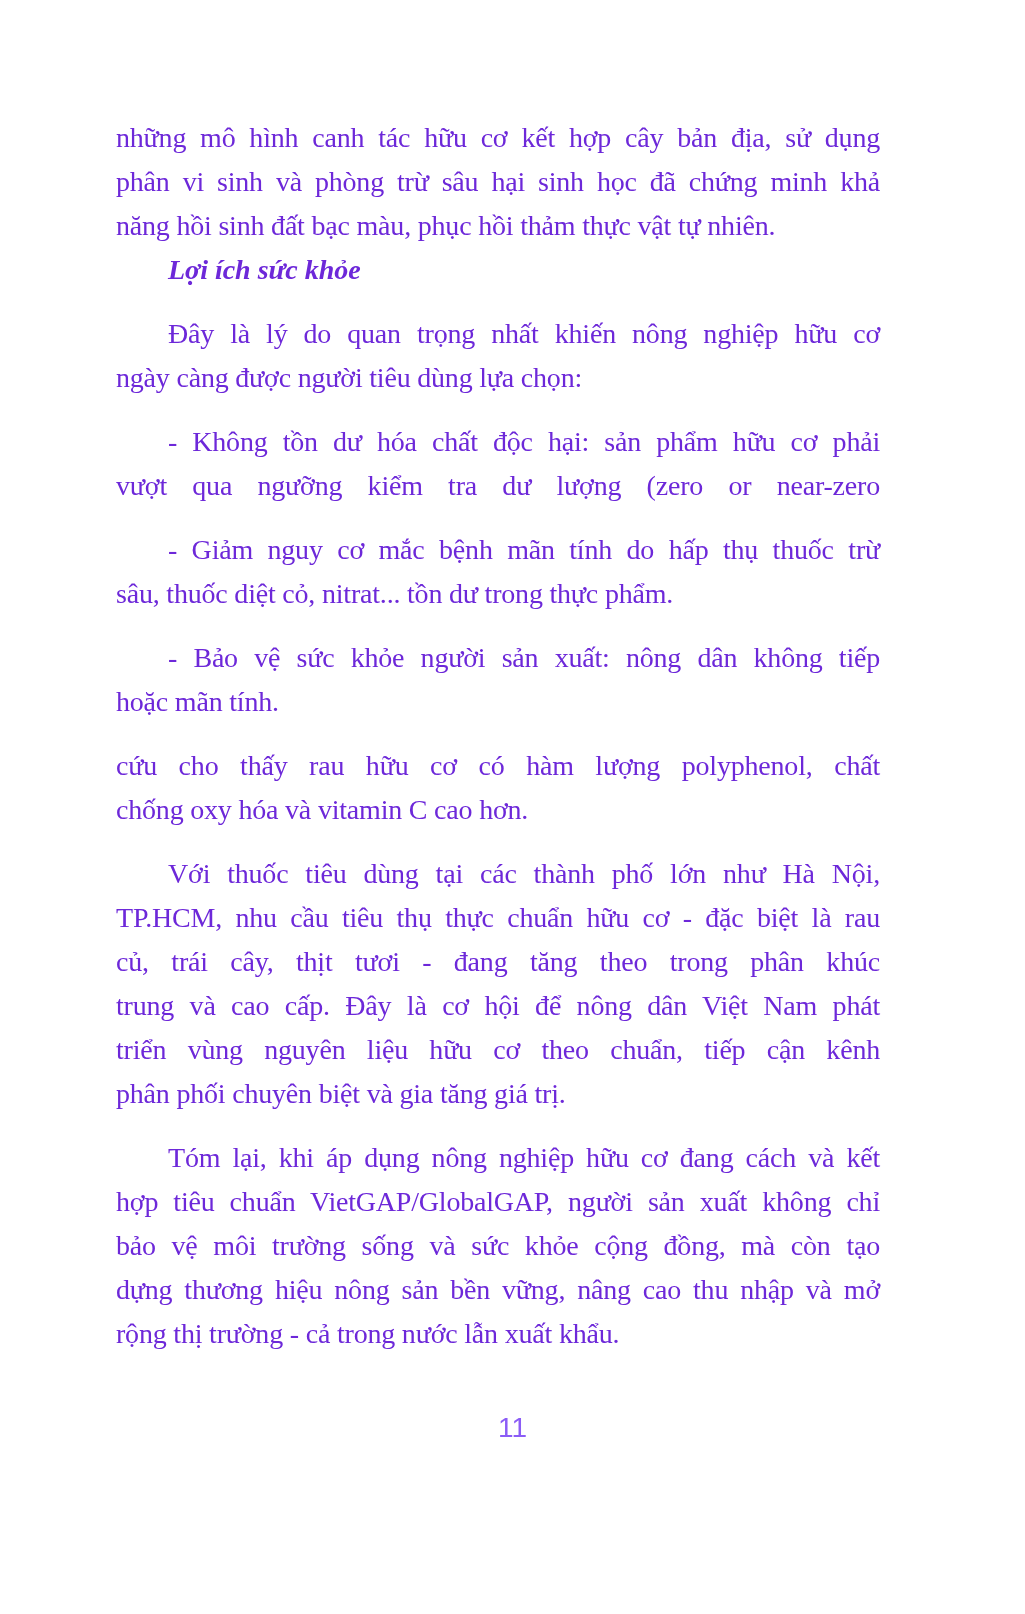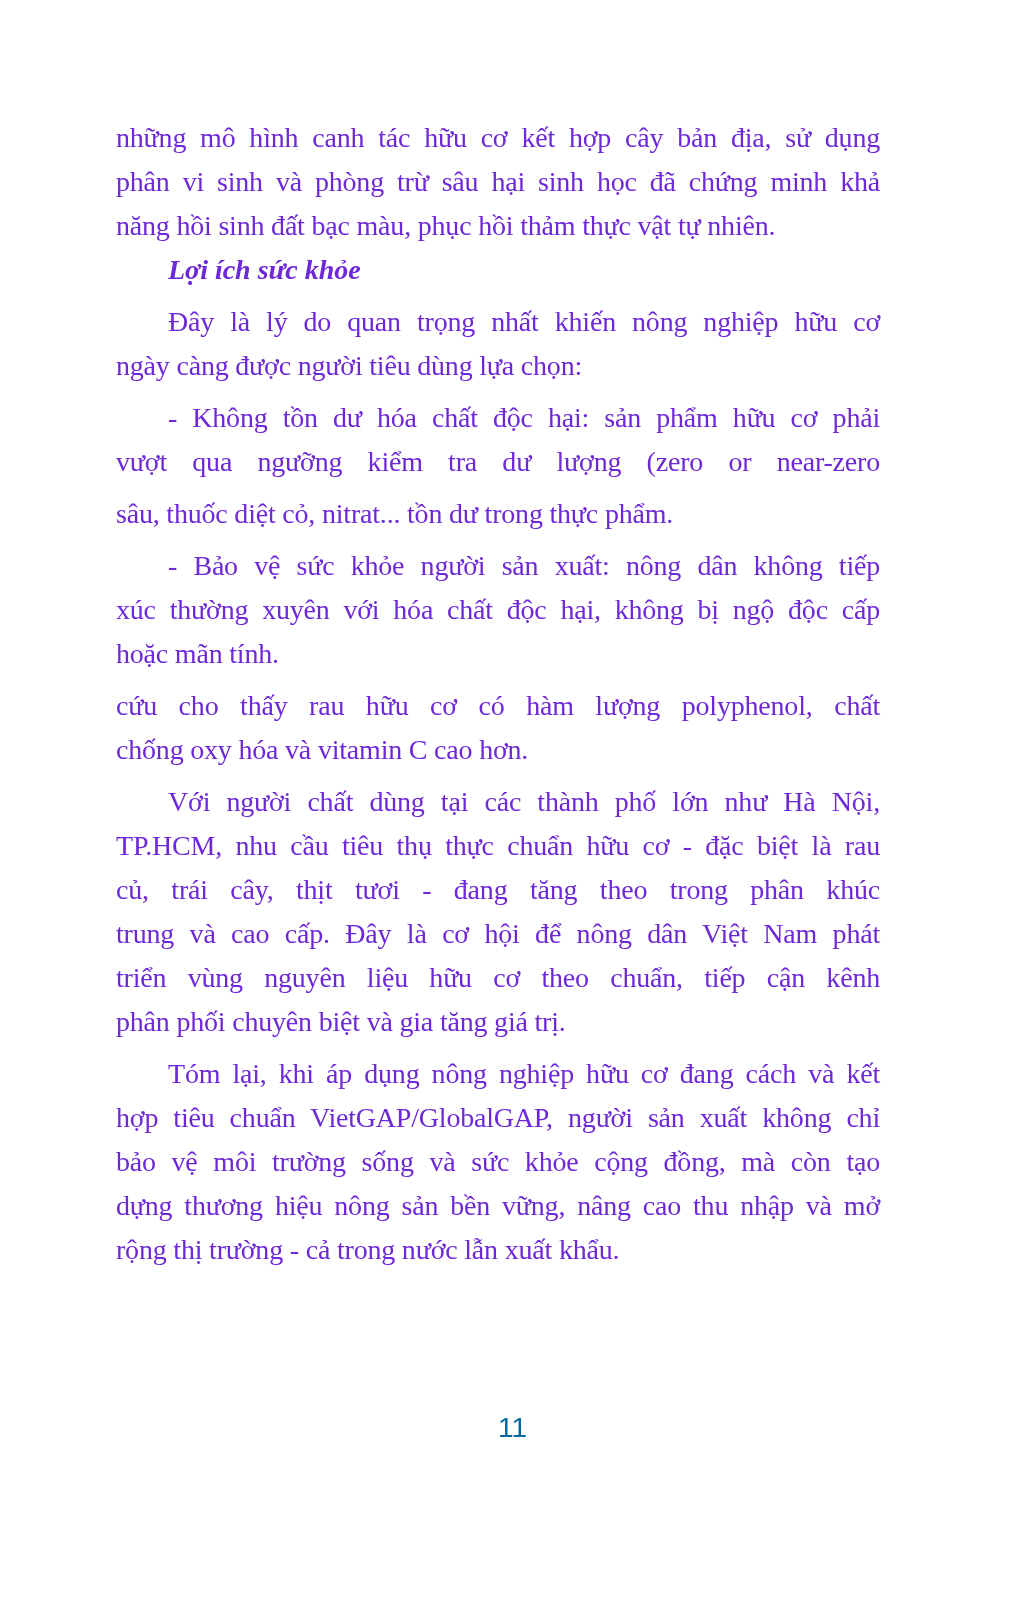--- a/index.html
+++ b/index.html
@@ -9,29 +9,29 @@
     font-family: "Liberation Serif", "DejaVu Serif", serif;
     font-size: 28px; color: #6d28d9;
   }
   .line {
     display: block; height: 44px; line-height: 44px;
     white-space: nowrap; text-align: justify; text-align-last: justify;
     letter-spacing: -0.2px;
   }
   .line.last { text-align-last: left; }
   .indent { padding-left: 52px; }
-  .para-gap { margin-top: 8px; }
+  .para-gap { margin-top: 20px; }
   .heading {
     font-weight: bold; font-style: italic; padding-left: 52px;
     height: 44px; line-height: 44px; 
   }
   .page-number {
     position: absolute; left: 0; width: 1025px; top: 1412px;
     text-align: center; font-family: "Liberation Sans", "DejaVu Sans", sans-serif;
-    font-size: 28px; color: #0369a1;
+    font-size: 28px; color: #8b5cf6;
   }
 </style>
 </head>
 <body>
 
 <div class="page">
 
   <div>
     <span class="line">những mô hình canh tác hữu cơ kết hợp cây bản địa, sử dụng</span>
     <span class="line">phân vi sinh và phòng trừ sâu hại sinh học đã chứng minh khả</span>
@@ -44,36 +44,36 @@
     <span class="line indent">Đây là lý do quan trọng nhất khiến nông nghiệp hữu cơ</span>
     <span class="line last">ngày càng được người tiêu dùng lựa chọn:</span>
   </div>
 
   <div class="para-gap">
     <span class="line indent">- Không tồn dư hóa chất độc hại: sản phẩm hữu cơ phải</span>
     <span class="line">vượt qua ngưỡng kiểm tra dư lượng (zero or near-zero</span>
   </div>
 
   <div class="para-gap">
+    <span class="line indent">- Giảm nguy cơ mắc bệnh mãn tính do hấp thụ thuốc trừ</span>
     <span class="line last">sâu, thuốc diệt cỏ, nitrat... tồn dư trong thực phẩm.</span>
   </div>
 
   <div class="para-gap">
     <span class="line indent">- Bảo vệ sức khỏe người sản xuất: nông dân không tiếp</span>
-    <span class="line">xúc thường xuyên với hóa chất độc hại, không bị ngộ độc cấp</span>
     <span class="line last">hoặc mãn tính.</span>
   </div>
 
   <div class="para-gap">
     <span class="line">cứu cho thấy rau hữu cơ có hàm lượng polyphenol, chất</span>
     <span class="line last">chống oxy hóa và vitamin C cao hơn.</span>
   </div>
 
   <div class="para-gap">
-    <span class="line indent">Với người chất dùng tại các thành phố lớn như Hà Nội,</span>
+    <span class="line indent">Với thuốc tiêu dùng tại các thành phố lớn như Hà Nội,</span>
     <span class="line">TP.HCM, nhu cầu tiêu thụ thực chuẩn hữu cơ - đặc biệt là rau</span>
     <span class="line">củ, trái cây, thịt tươi - đang tăng theo trong phân khúc</span>
     <span class="line">trung và cao cấp. Đây là cơ hội để nông dân Việt Nam phát</span>
     <span class="line">triển vùng nguyên liệu hữu cơ theo chuẩn, tiếp cận kênh</span>
     <span class="line last">phân phối chuyên biệt và gia tăng giá trị.</span>
   </div>
 
   <div class="para-gap">
     <span class="line indent">Tóm lại, khi áp dụng nông nghiệp hữu cơ đang cách và kết</span>
     <span class="line">hợp tiêu chuẩn VietGAP/GlobalGAP, người sản xuất không chỉ</span>

